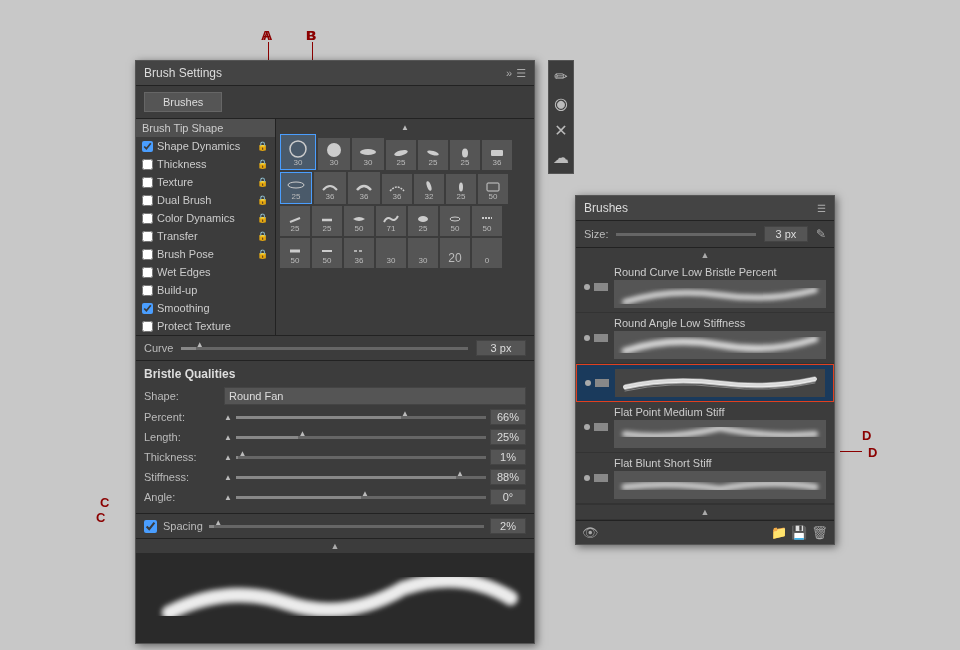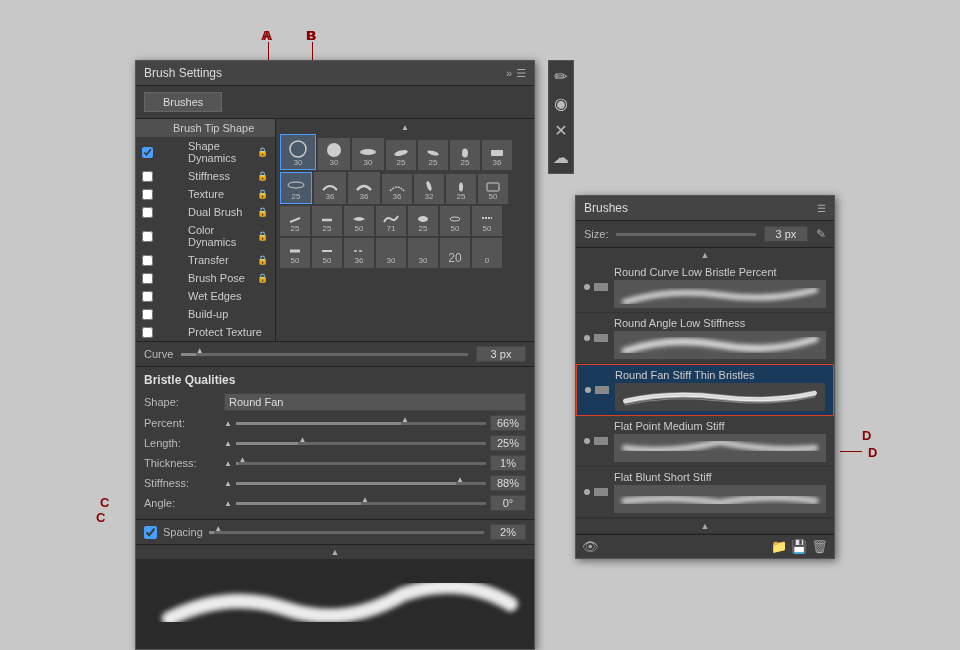--- a/index.html
+++ b/index.html
@@ -92,21 +92,20 @@
       background: #505050;
     }
     .brush-list-item input[type=checkbox] {
       width: 11px; height: 11px;
       accent-color: #4a9eff;
     }
     .brush-list-label {
       color: #ccc;
       font-size: 11px;
       flex: 1;
-      margin-left: 31px;
     }
     .lock-icon {
       color: #888;
       font-size: 9px;
     }
 
     
     .brush-thumb-area {
       flex: 1;
       padding: 4px;
@@ -419,21 +418,21 @@
         <span class="brush-list-label">Brush Tip Shape</span>
       </div>
 
       <div class="brush-list-item">
         <input type="checkbox" checked="" style="">
         <span class="brush-list-label">Shape Dynamics</span>
         <span class="lock-icon">🔒</span>
       </div>
       <div class="brush-list-item">
         <input type="checkbox" style="">
-        <span class="brush-list-label">Stiffness</span>
+        <span class="brush-list-label">Thickness</span>
         <span class="lock-icon">🔒</span>
       </div>
       <div class="brush-list-item">
         <input type="checkbox" style="">
         <span class="brush-list-label">Texture</span>
         <span class="lock-icon">🔒</span>
       </div>
       <div class="brush-list-item">
         <input type="checkbox" style="">
         <span class="brush-list-label">Dual Brush</span>
@@ -454,20 +453,24 @@
         <span class="brush-list-label">Brush Pose</span>
         <span class="lock-icon">🔒</span>
       </div>
       <div class="brush-list-item">
         <input type="checkbox" style="">
         <span class="brush-list-label">Wet Edges</span>
       </div>
       <div class="brush-list-item">
         <input type="checkbox" style="">
         <span class="brush-list-label">Build-up</span>
+      </div>
+      <div class="brush-list-item">
+        <input type="checkbox" checked="" style="">
+        <span class="brush-list-label">Smoothing</span>
       </div>
       <div class="brush-list-item">
         <input type="checkbox" style="">
         <span class="brush-list-label">Protect Texture</span>
       </div>
     </div>
 
     <div class="brush-thumb-area">
 
       <div style="text-align:center; font-size:8px; color:#bbb; margin-bottom:2px;">▲</div>
@@ -807,21 +810,20 @@
         </div>
       </div>
     </div>
 
     <div class="brush-item selected" style="background:#1a3a5c; border:1px solid #e04020;">
       <div class="brush-item-icon">
         <div style="width:6px;height:6px;background:#aaa;border-radius:50%;"></div>
         <div style="width:14px;height:8px;background:#888;margin-left:2px;"></div>
       </div>
       <div class="brush-item-content">
-        <div class="brush-item-name">Round Fan Stiff Thin Bristles</div>
         <div class="brush-item-preview" style="background:#444;">
           <svg viewBox="0 0 200 28" width="100%" height="100%">
 
             <path d="M5 18 Q50 8 100 14 Q150 20 195 10" stroke="rgba(255,255,255,0.8)" stroke-width="4" fill="none" stroke-linecap="round"></path>
             <path d="M5 20 Q50 10 100 16 Q150 22 195 12" stroke="rgba(255,255,255,0.5)" stroke-width="2" fill="none" stroke-linecap="round"></path>
             <path d="M5 16 Q50 6 100 12 Q150 18 195 8" stroke="rgba(255,255,255,0.4)" stroke-width="1.5" fill="none" stroke-linecap="round"></path>
             <path d="M5 22 Q50 12 100 18 Q150 24 195 14" stroke="rgba(255,255,255,0.35)" stroke-width="1" fill="none" stroke-linecap="round"></path>
           </svg>
         </div>
       </div>

